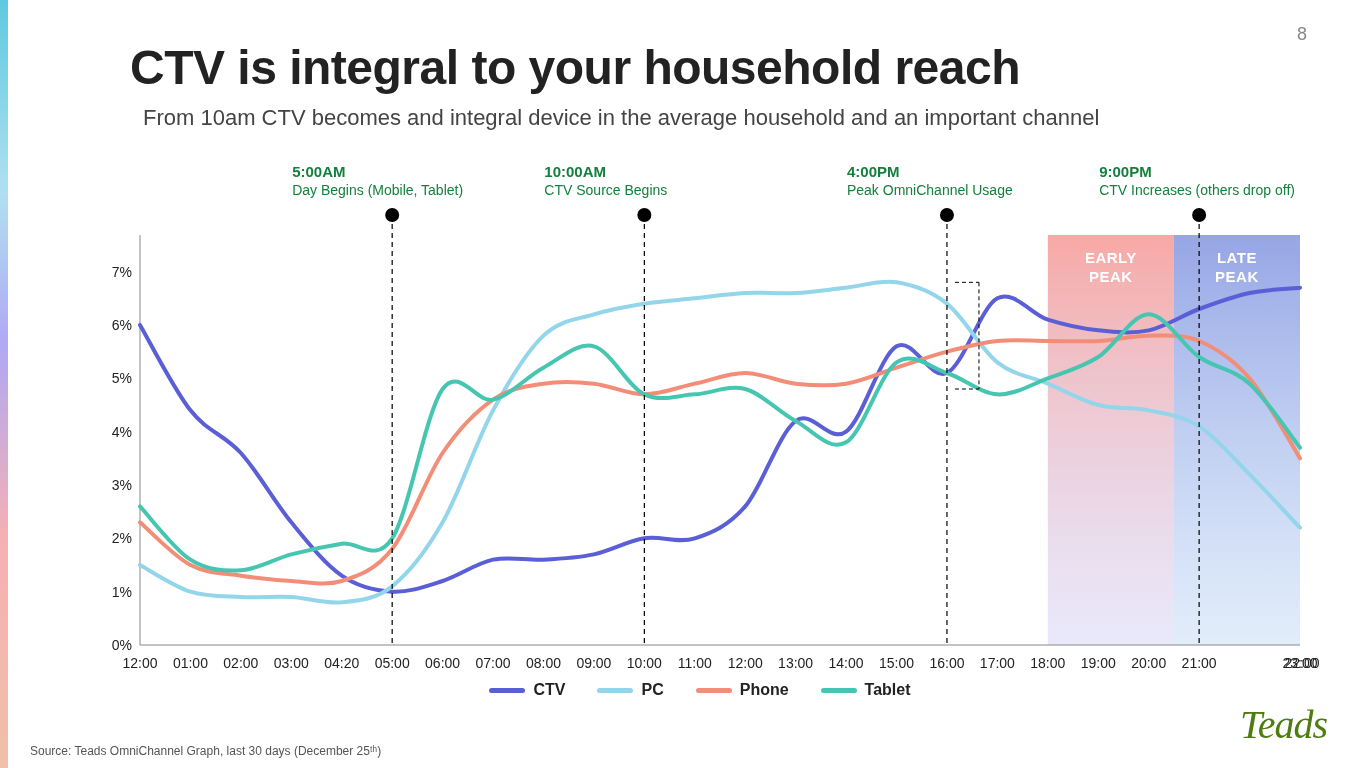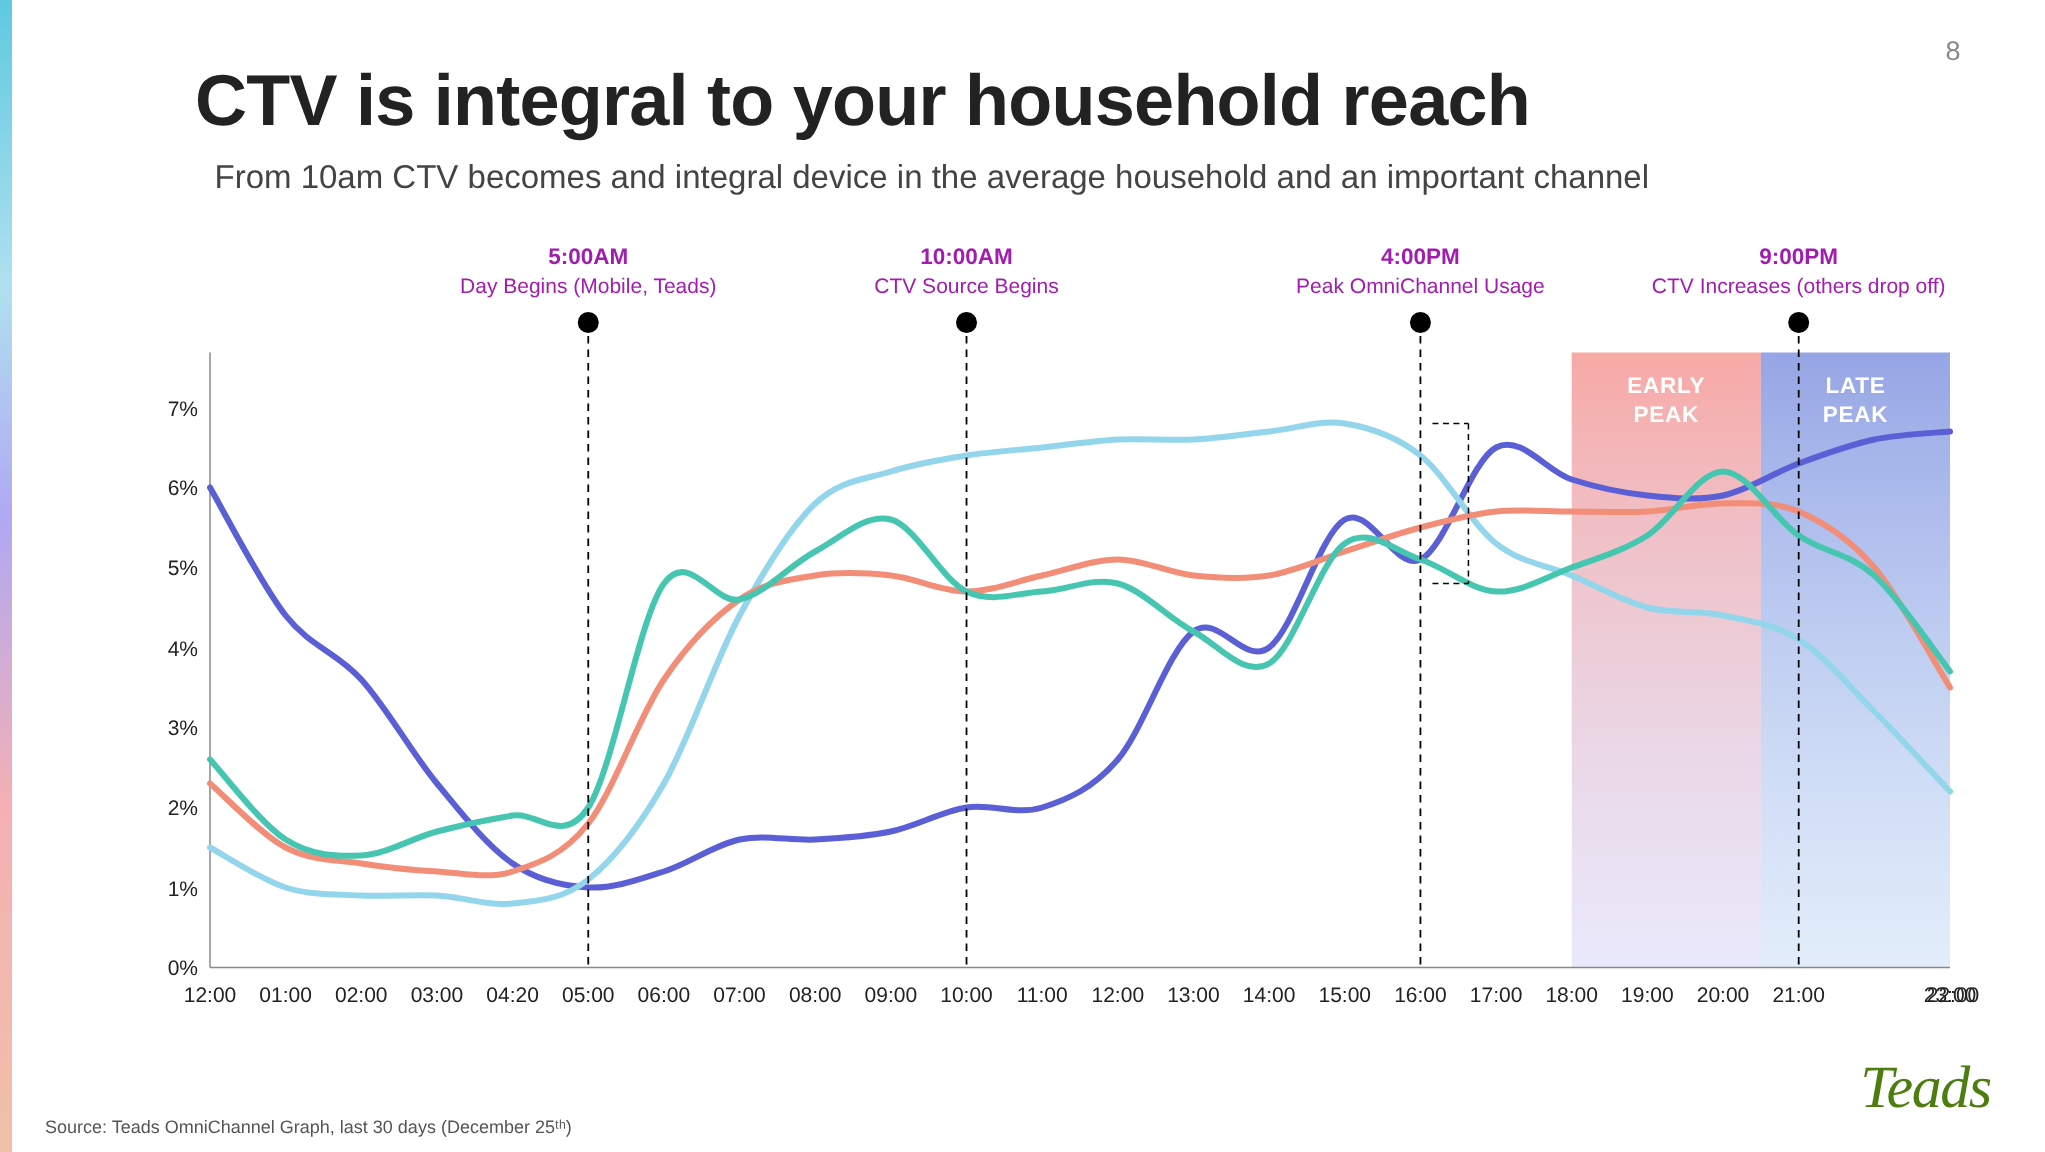--- a/index.html
+++ b/index.html
@@ -41,22 +41,21 @@
   }
   .chart-container {
     position: absolute;
     left: 90px; top: 145px;
     width: 1220px; height: 560px;
   }
   svg { position: absolute; left:0; top:0; }
   .annotation-label {
     position: absolute;
     font-size: 14px;
-    color: #a21caf;
-    text-align: center;
+    color: #15803d;
     width: 200px;
     transform: translateX(-50%);
     line-height: 1.25;
   }
   .annotation-label .t { font-weight: 700; display:block; font-size:15px; }
   .source {
     position: absolute;
     left: 30px; bottom: 10px;
     font-size: 12px;
     color: #555;
@@ -168,23 +167,36 @@
       <div class="tick-label xtick" style="position: absolute; left: 756.087px; top: 510px;">14:00</div>
       <div class="tick-label xtick" style="position: absolute; left: 806.522px; top: 510px;">15:00</div>
       <div class="tick-label xtick" style="position: absolute; left: 856.957px; top: 510px;">16:00</div>
       <div class="tick-label xtick" style="position: absolute; left: 907.391px; top: 510px;">17:00</div>
       <div class="tick-label xtick" style="position: absolute; left: 957.826px; top: 510px;">18:00</div>
       <div class="tick-label xtick" style="position: absolute; left: 1008.26px; top: 510px;">19:00</div>
       <div class="tick-label xtick" style="position: absolute; left: 1058.7px; top: 510px;">20:00</div>
       <div class="tick-label xtick" style="position: absolute; left: 1109.13px; top: 510px;">21:00</div>
       <div class="tick-label xtick" style="position: absolute; left: 1212px; top: 510px;">22:00</div>
       <div class="tick-label xtick" style="position: absolute; left: 1210px; top: 510px;">23:00</div>
-      <div class="annotation-label" style="position: absolute; left: 302.174px; top: 18px;"><span class="t">5:00AM</span><span class="s">Day Begins (Mobile, Teads)</span></div>
+      <div class="annotation-label" style="position: absolute; left: 302.174px; top: 18px;"><span class="t">5:00AM</span><span class="s">Day Begins (Mobile, Tablet)</span></div>
       <div class="annotation-label" style="position: absolute; left: 554.348px; top: 18px;"><span class="t">10:00AM</span><span class="s">CTV Source Begins</span></div>
       <div class="annotation-label" style="position: absolute; left: 856.957px; top: 18px;"><span class="t">4:00PM</span><span class="s">Peak OmniChannel Usage</span></div>
       <div class="annotation-label" style="position: absolute; left: 1109.13px; top: 18px;"><span class="t">9:00PM</span><span class="s">CTV Increases (others drop off)</span></div>
       <div class="peak-label" style="position: absolute; left: 1020.87px; top: 104px;">EARLY<br>PEAK</div>
       <div class="peak-label" style="position: absolute; left: 1146.96px; top: 104px;">LATE<br>PEAK</div>
     </div>
+  <div class="legend" id="legend"><span class="legend-item">
+        <span class="legend-swatch" style="background: rgb(90, 95, 214);"></span>
+        <span>CTV</span>
+      </span><span class="legend-item">
+        <span class="legend-swatch" style="background: rgb(147, 213, 234);"></span>
+        <span>PC</span>
+      </span><span class="legend-item">
+        <span class="legend-swatch" style="background: rgb(242, 142, 119);"></span>
+        <span>Phone</span>
+      </span><span class="legend-item">
+        <span class="legend-swatch" style="background: rgb(70, 198, 177);"></span>
+        <span>Tablet</span>
+      </span></div>
 </div>
 
 <div class="source">Source: Teads OmniChannel Graph, last 30 days (December 25ᵗʰ)</div>
 <div class="brand">Teads</div>
 
 </body></html>

